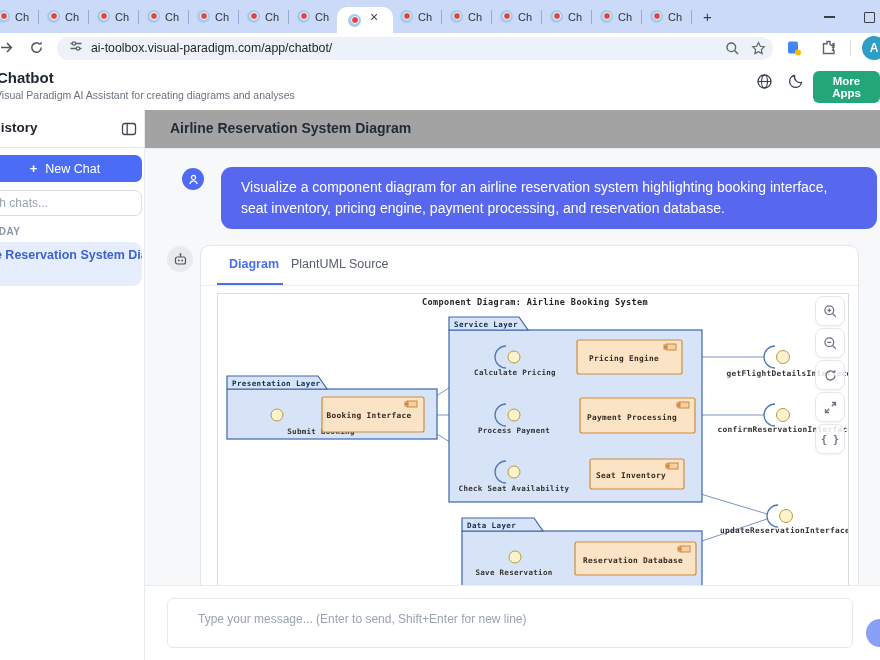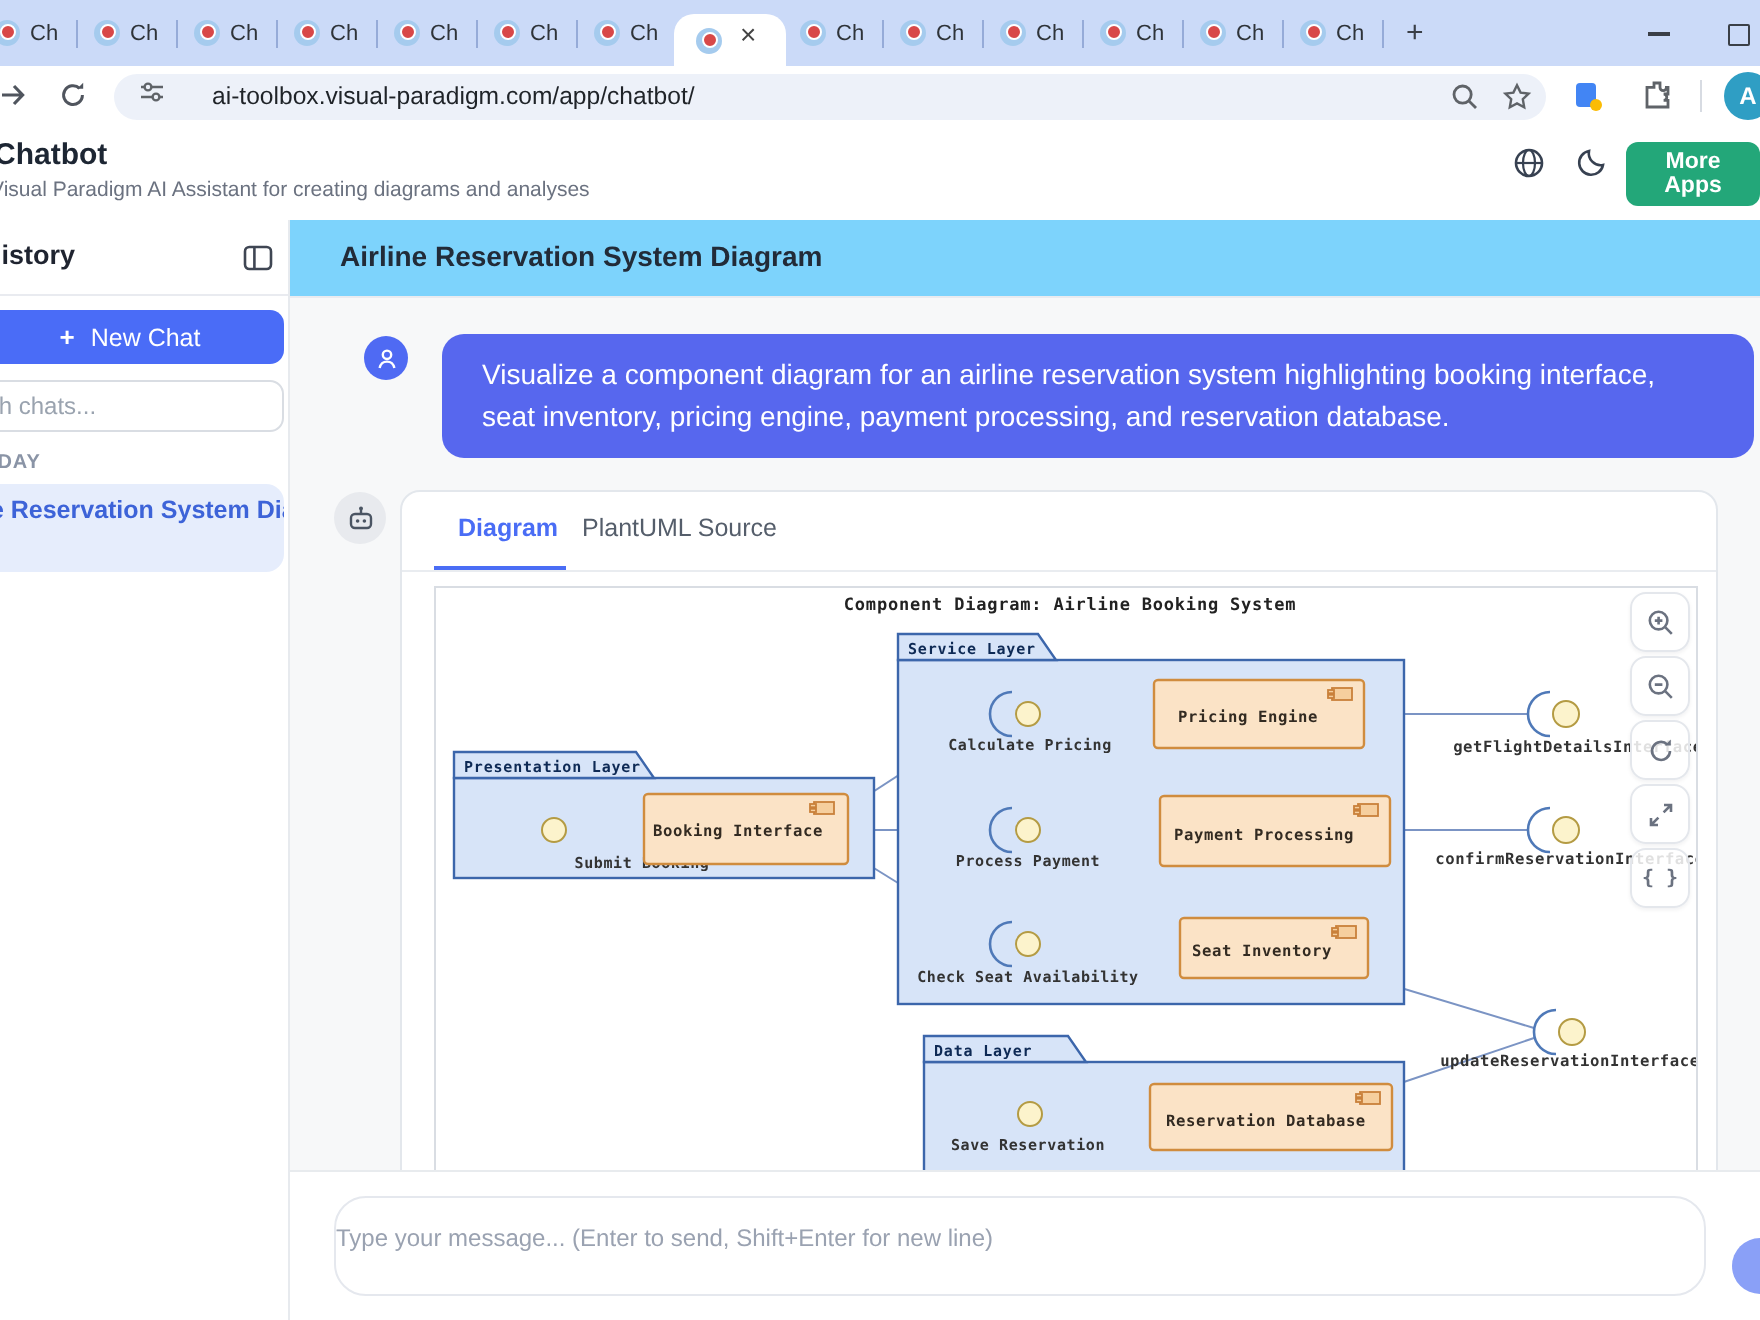--- a/index.html
+++ b/index.html
@@ -19,21 +19,21 @@
   .sep{width:1px;height:14px;background:#96abd8;margin:0 1px;flex:0 0 auto}
   .newtab{background:none;border:none;font-size:15px;color:#3a3f47;padding:0 6px;margin-left:4px;cursor:pointer}
   .winbtn{position:absolute;top:9px;width:22px;height:16px;display:flex;align-items:center;justify-content:center}
   .win-min-bar{width:11px;height:2px;background:#3a3f47}
   .win-max-box{width:9px;height:9px;border:1.5px solid #3a3f47;border-radius:1px}
 
   
   #addrbar{position:absolute;left:0;top:33px;width:880px;height:29px;background:#fff;border-bottom:1px solid #dfe3ea}
   .navicon{position:absolute;top:6px;width:17px;height:17px}
   #pill{position:absolute;left:57px;top:3.5px;width:716px;height:23px;background:#edf1f9;border-radius:12px;display:flex;align-items:center}
-  #urltext{font-size:12.3px;color:#1f2328;margin-left:23px;white-space:nowrap}
+  #urltext{font-size:12.3px;color:#1f2328;margin-left:8px;white-space:nowrap}
   .pillicon{position:absolute;top:4px;width:15px;height:15px}
   #avatarA{position:absolute;left:862px;top:3px;width:24px;height:24px;border-radius:50%;background:#2f9ec4;color:#fff;
            font-size:12px;font-weight:bold;display:flex;align-items:center;justify-content:center}
   .toolsep{position:absolute;left:850px;top:7px;width:1px;height:16px;background:#d7dbe2}
 
   
   #appheader{position:absolute;left:0;top:62px;width:880px;height:48px;background:#fff;border-bottom:1px solid #e9ebf0}
   #apptitle{position:absolute;left:-3px;top:7px;font-size:15px;font-weight:bold;color:#1d2633;white-space:nowrap}
   #appsub{position:absolute;left:-5px;top:27px;font-size:10.5px;color:#6b7280;white-space:nowrap}
   #moreapps{position:absolute;left:813px;top:9px;height:21px;padding:16px 12px;background:#23a779;border:none;border-radius:6px;
@@ -51,21 +51,21 @@
   #newchat .lbl{font-size:12.5px;font-weight:normal}
   #sidesearch{position:absolute;left:-45px;top:80px;width:187px;height:26px;border:1px solid #d9dde3;border-radius:7px;
               box-sizing:border-box;padding:0 10px 0 12px;font-size:12px;color:#333;font-family:inherit}
   #sidesearch::placeholder{color:#9aa3af}
   #todaylbl{position:absolute;left:-16px;top:116px;font-size:10px;font-weight:bold;letter-spacing:.5px;color:#8a94a6;white-space:nowrap}
   #chatitem{position:absolute;left:-10px;top:132px;width:152px;height:44px;background:#e6edfc;border-radius:9px;cursor:pointer;overflow:hidden}
   #chatitem .ct{position:absolute;left:-27px;top:6px;font-size:12.5px;font-weight:600;color:#3d63d8;white-space:nowrap}
 
   
   #main{position:absolute;left:145px;top:110px;right:0;bottom:0;background:#f7f8f9}
-  #titlerow{position:absolute;left:0;top:0;right:0;height:38px;background:#7dd3fc;border-bottom:1px solid #e9ebf0}
+  #titlerow{position:absolute;left:0;top:0;right:0;height:38px;background:#a3a3a3;border-bottom:1px solid #e9ebf0}
   #pagetitle{position:absolute;left:25px;top:10px;font-size:14px;font-weight:bold;color:#222b38}
 
   #useravatar{position:absolute;left:37px;top:58px;width:22px;height:22px;border-radius:50%;background:#4f6af3;
               display:flex;align-items:center;justify-content:center}
   #bubble{position:absolute;left:76px;top:57px;width:656px;box-sizing:border-box;background:#5767ee;border-radius:11px;
           padding:10px 20px;color:#fff;font-size:14px;line-height:21px}
   #botavatar{position:absolute;left:22px;top:136px;width:26px;height:26px;border-radius:50%;background:#e8eaee;
              display:flex;align-items:center;justify-content:center}
 
   #card{position:absolute;left:55px;top:135px;width:659px;height:470px;background:#fff;border:1px solid #e3e7ec;
@@ -90,22 +90,22 @@
   .sock{stroke:#4f79b8;stroke-width:1.3;fill:none}
   .cicon rect{fill:#f6cf9e;stroke:#c9803a;stroke-width:.9}
 
   .fab{position:absolute;width:28px;height:28px;border:1px solid #e4e7ec;border-radius:8px;background:rgba(255,255,255,.85);
        box-shadow:0 1px 2px rgba(16,24,40,.06);display:flex;align-items:center;justify-content:center;color:#6b7280;cursor:pointer}
   .fab svg{display:block}
   .fab-braces::before{content:"{ }";font:600 10px "DejaVu Sans Mono",monospace;color:#6b7280}
 
   
   #inputbar{position:absolute;left:0;right:0;top:475px;bottom:0;background:#fff;border-top:1px solid #e8ebee}
-  #msginput{position:absolute;left:22px;top:12px;width:686px;height:50px;border:1px solid #e5e8ee;border-radius:16px;
-            box-sizing:border-box;padding:13px 0;font-size:12px;color:#333;font-family:inherit;resize:none}
+  #msginput{position:absolute;left:22px;top:12px;width:686px;height:50px;border:1px solid #e5e8ee;border-radius:6px;
+            box-sizing:border-box;padding:13px 30px;font-size:12px;color:#333;font-family:inherit;resize:none}
   #msginput::placeholder{color:#9aa2b1}
   #sendbtn{position:absolute;left:721px;top:33px;width:28px;height:28px;border-radius:50%;background:#8aa0f7;border:none;cursor:pointer}
 </style>
 </head>
 <body>
 
 <div id="tabstrip">
   <div id="tabsrow">
       <div class="tab">
         <span class="favicon"></span>

